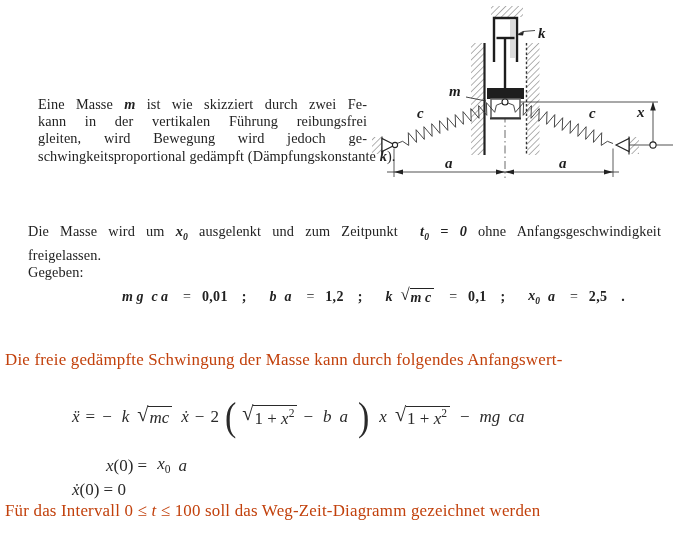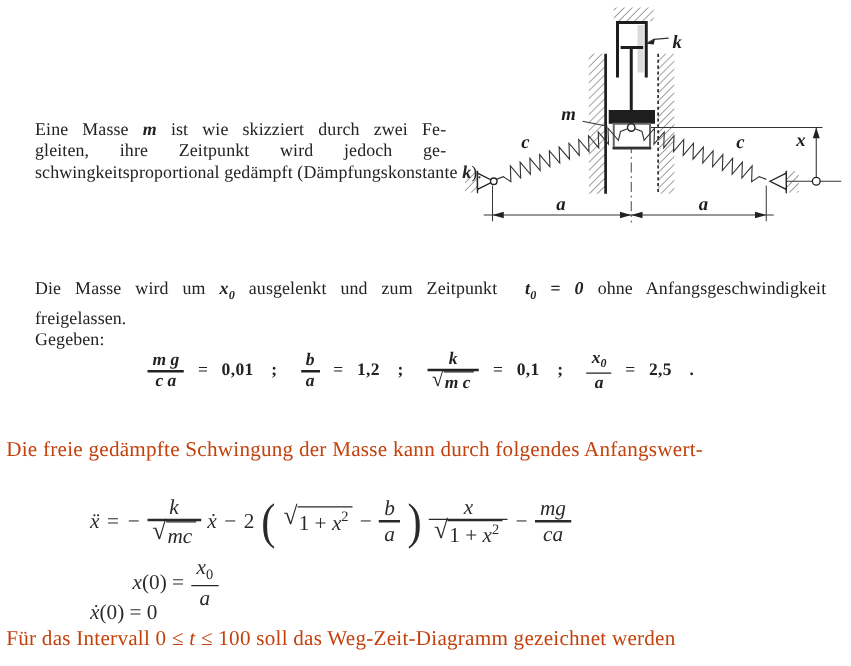--- a/index.html
+++ b/index.html
@@ -1,39 +1,39 @@
 <!DOCTYPE html>
 <html><head>
 <meta charset="utf-8">
 <style>
   html,body{margin:0;padding:0;background:#e8e8e8;}
   .page{position:relative;width:681px;height:533px;background:#ffffff;overflow:hidden;
         font-family:"Liberation Serif","DejaVu Serif",serif;color:#1d1d1d;}
 
   
   .scanfont{font-size:14.3px;line-height:17.2px;letter-spacing:.1px;color:#222;}
-  .intro{position:absolute;left:28px;top:96px;width:329px;}
+  .intro{position:absolute;left:38px;top:96px;width:329px;}
   .jline{text-align:justify;text-align-last:justify;}
   .nline{white-space:nowrap;text-align:left;}
   .release{position:absolute;left:28px;top:222px;width:633px;line-height:18px;}
   .gegeben{position:absolute;left:28px;top:264px;}
   .bi{font-style:italic;font-weight:bold;}
   .it{font-style:italic;}
   sub{font-size:68%;}
   sup{font-size:68%;}
 
   
   .givenrow{position:absolute;left:118px;top:274px;height:46px;display:flex;align-items:center;
             gap:19px;font-size:14px;color:#222;}
   .gitem{display:flex;align-items:center;gap:10px;}
   .gval{font-weight:bold;letter-spacing:.3px;}
   .gsep{font-weight:bold;padding-left:4px;}
 
   
-  .frac{display:inline-flex;flex-direction:column;align-items:center;line-height:1.12;vertical-align:middle;}
+  .frac{display:inline-flex;flex-direction:row;align-items:center;line-height:1.12;vertical-align:middle;}
   .fnum,.fden{padding:0 4px;}
   .fbar{align-self:stretch;height:1.2px;background:currentColor;}
   .sqrt{display:inline-flex;align-items:flex-start;}
   .rsign{font-size:1.2em;line-height:.95;transform:translateY(-1px);}
   .rcand{border-top:1.2px solid currentColor;padding:1px 3px 0 1px;}
 
   
   .cmtext{position:absolute;left:5px;font-size:16.9px;line-height:26px;color:#c2410c;letter-spacing:.2px;}
   .probtext{top:347px;width:670px;}
   .interval{top:498px;white-space:nowrap;}
@@ -117,21 +117,22 @@
       <text x="272" y="117">x</text>
       <text x="80" y="168">a</text>
       <text x="194" y="168">a</text>
     <polyline points="32.0,143.5 37.6,141.3 43.7,145.4 43.3,132.7 51.5,142.4 51.1,129.7 59.3,139.4 58.9,126.7 67.1,136.4 66.7,123.7 74.9,133.4 74.5,120.7 82.8,130.4 82.3,117.7 90.6,127.3 90.2,114.6 98.4,124.3 98.0,111.6 106.2,121.3 105.8,108.6 114.0,118.3 113.6,105.6 121.8,115.3 121.4,102.6 129.7,112.3 131.4,105.2 137.0,103.0" fill="none" stroke="#333" stroke-width="0.9"></polyline>
         <polyline points="143.0,103.0 148.6,105.2 150.3,112.3 158.6,102.6 158.2,115.3 166.4,105.6 166.0,118.3 174.2,108.6 173.8,121.3 182.0,111.6 181.6,124.3 189.8,114.6 189.4,127.3 197.7,117.7 197.2,130.4 205.5,120.7 205.1,133.4 213.3,123.7 212.9,136.4 221.1,126.7 220.7,139.4 228.9,129.7 228.5,142.4 236.7,132.7 236.3,145.4 242.4,141.3 248.0,143.5" fill="none" stroke="#333" stroke-width="0.9"></polyline>
       </svg>
   </div>
 
   <div class="intro scanfont">
     <div class="jline"><span>Eine Masse </span><span class="bi">m</span><span> ist wie skizziert durch zwei Fe-</span></div>
-    <div class="jline"><span>gleiten, ihre Zeitpunkt wird jedoch ge-</span></div>
+    <div class="jline"><span>kann in der vertikalen Führung reibungsfrei</span></div>
+    <div class="jline"><span>gleiten, wird Bewegung wird jedoch ge-</span></div>
     <div class="nline"><span>schwingkeitsproportional gedämpft (Dämpfungskonstante </span><span class="bi">k</span><span>).</span></div>
   </div>
 
   <div class="release scanfont">
     <div class="jline"><span>Die Masse wird um </span><span class="bi">x</span><sub class="bi">0</sub><span> ausgelenkt und zum Zeitpunkt&nbsp; </span><span class="bi">t</span><sub class="bi">0</sub><span class="bi">&nbsp;=&nbsp;0</span><span> ohne Anfangsgeschwindigkeit</span></div>
     <div class="nline"><span>freigelassen.</span></div>
   </div>
 
   <div class="gegeben scanfont">Gegeben:</div>
 

